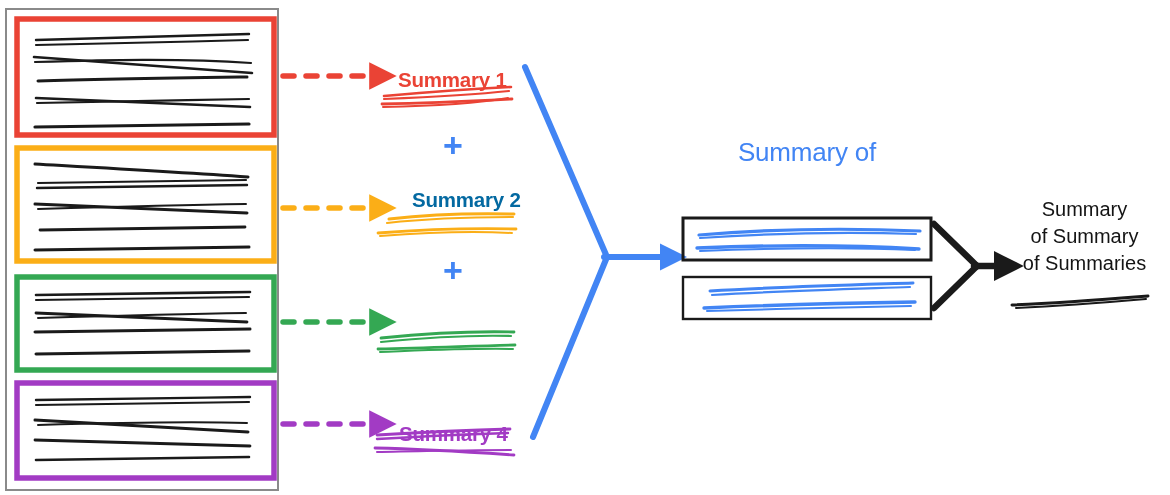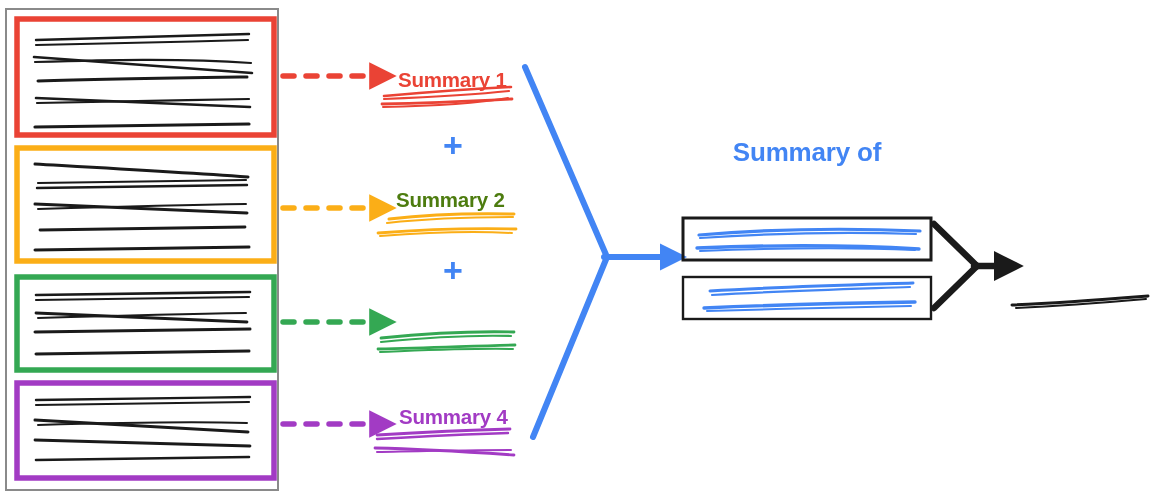--- a/index.html
+++ b/index.html
@@ -30,21 +30,21 @@
     white-space: nowrap;
     line-height: 1.18;
   }
   .summary-label {
     font-size: 20.5px;
     font-weight: 600;
     letter-spacing: -0.2px;
   }
   .sos-title {
     font-size: 26px;
-    font-weight: 700;
+    font-weight: 400;
     text-align: center;
     line-height: 1.32;
     letter-spacing: -0.2px;
   }
   .final-label {
     font-size: 20px;
     font-weight: 400;
     color: #141414;
     text-align: center;
     line-height: 1.35;
@@ -214,27 +214,32 @@
     </g>
 
     <g stroke="#1A1A1A" fill="none" stroke-linecap="round">
       <path d="M1012,305 C1060,303 1110,299 1148,296" stroke-width="3.0"></path>
       <path d="M1016,308 C1062,306 1112,302 1146,299" stroke-width="2.0"></path>
     </g>
   </svg>
 
   <div class="lbl summary-label" style="left:398px; top:56px; color:#EA4335;margin-top:12px;">Summary 1</div>
 
-  <div class="lbl summary-label" style="left:396px; top:188px; color:#4d7c0f;">Summary 2</div>
-
-
-  <div class="lbl summary-label" style="left:399px; top:405px; color:#A23BC4;">Summary 4</div>
+  <div class="lbl summary-label" style="left:412px; top:188px; color:#0369a1;">Summary 2</div>
+
+
+  <div class="lbl summary-label" style="left:399px; top:422px; color:#A23BC4;">Summary 4</div>
 
   <div class="plus-sign" style="left:443px; top:128px;">+</div>
 
   <div class="plus-sign" style="left:443px; top:253px;">+</div>
 
   <div class="lbl sos-title" style="left:680px; top:135px; width:254px; color:#4285F4;">
     <div>Summary of</div>
   </div>
 
+  <div class="lbl final-label" style="left:1012px; top:196px; width:145px;">
+    <div>Summary</div>
+    <div>of Summary</div>
+    <div>of Summaries</div>
+  </div>
 
 </div>
 
 </body></html>

